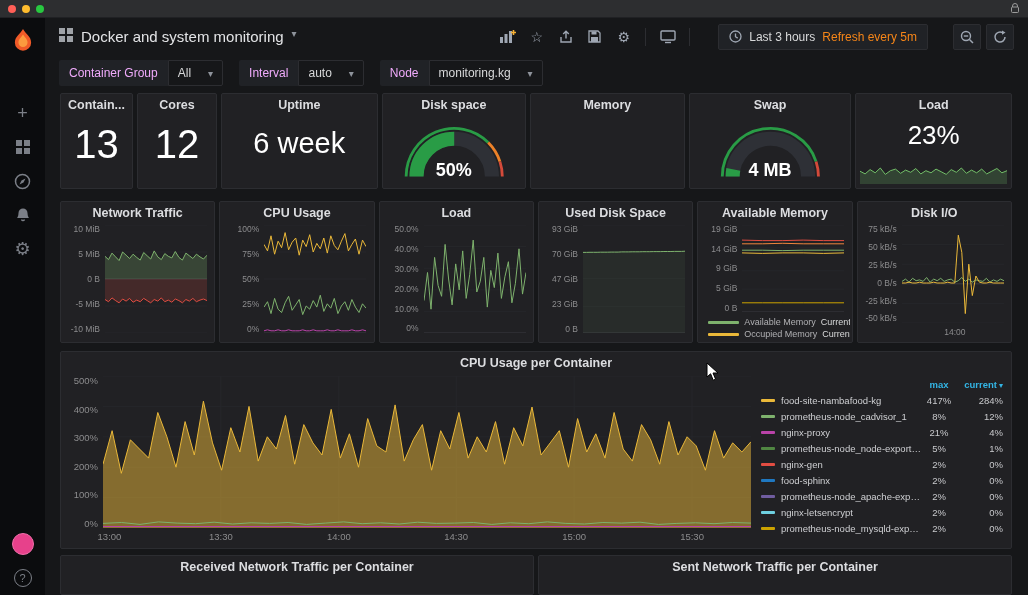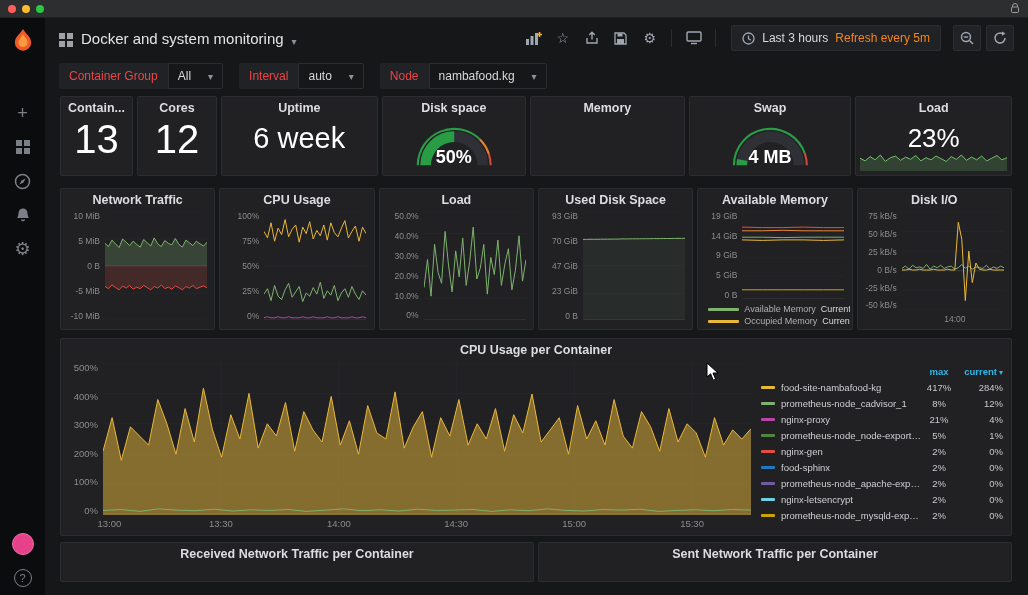--- a/index.html
+++ b/index.html
@@ -20,44 +20,44 @@
   .logo{width:26px;height:26px;margin:4px 0 42px}
   .side-btn{width:45px;height:34px;display:flex;align-items:center;justify-content:center;color:#7b7f87;cursor:pointer;font-size:18px}
   .side-bottom{margin-top:auto;display:flex;flex-direction:column;align-items:center;gap:14px}
   .avatar{width:22px;height:22px;border-radius:50%;background:#e7418b;border:1px solid #f06ea9;cursor:pointer}
   .help-circle{width:18px;height:18px;border-radius:50%;border:1.5px solid #7b7f87;color:#7b7f87;font-size:11px;display:flex;align-items:center;justify-content:center;cursor:pointer}
 
   .main{flex:1;display:flex;flex-direction:column;overflow:hidden}
 
   
   .navbar{height:40px;display:flex;align-items:center;padding:0 14px;gap:8px}
-  .nav-left{display:flex;align-items:flex-end;gap:8px;flex:1;min-width:0}
+  .nav-left{display:flex;align-items:flex-start;gap:8px;flex:1;min-width:0}
   .dash-title{font-size:15px;font-weight:500;color:#e3e4e6;white-space:nowrap;cursor:pointer}
   .caret{color:#8e939b;font-size:10px;cursor:pointer}
   .nav-right{display:flex;align-items:center;gap:2px}
   .icon-btn{width:27px;height:24px;display:flex;align-items:center;justify-content:center;color:#9fa7b3;cursor:pointer;font-size:14px}
   .divider{width:1px;height:18px;background:#2c2d31;margin:0 6px}
-  .timebtn{display:flex;align-items:center;gap:7px;height:26px;padding:0 10px;background:#202226;border:1px solid #2c2d31;border-radius:2px;margin:0 7px;cursor:pointer}
+  .timebtn{display:flex;align-items:center;gap:7px;height:26px;padding:0 10px;background:#202226;border:1px solid #2c2d31;border-radius:2px;margin:0 20px;cursor:pointer}
   .time-range{font-size:12px;color:#d8d9da;white-space:nowrap}
   .refresh-label{font-size:12px;color:#f58518;white-space:nowrap}
   .sq-btn{width:28px;height:26px;background:#202226;border:1px solid #2c2d31;border-radius:2px;display:flex;align-items:center;justify-content:center;color:#9fa7b3;cursor:pointer;margin-left:3px}
 
   
   .filters{display:flex;align-items:center;gap:16px;padding:5px 14px 5px}
   .filter{display:flex;align-items:stretch;height:26px;font-size:12px;cursor:pointer}
-  .f-label{background:#202226;color:#ef4444;display:flex;align-items:center;padding:0 10px;border-radius:2px 0 0 2px;white-space:nowrap}
+  .f-label{background:#202226;color:#f0abfc;display:flex;align-items:center;padding:0 10px;border-radius:2px 0 0 2px;white-space:nowrap}
   .f-value{background:#161719;border:1px solid #2c2d31;color:#d8d9da;display:flex;align-items:center;gap:17px;padding:0 9px;border-radius:0 2px 2px 0;white-space:nowrap}
 
   
   .dash{padding:2px 16px 0 15px;flex:1}
   .row{display:flex;gap:4px}
   .panel{background:#212124;border:1px solid #2c2d31;border-radius:2px;position:relative;overflow:hidden}
   .ptitle{height:22px;line-height:22px;text-align:center;font-size:12.5px;font-weight:600;color:#dcdde0;white-space:nowrap;overflow:hidden;text-overflow:ellipsis;cursor:pointer;padding:0 4px}
 
-  .row1{height:80px}
+  .row1{height:96px}
   .p-contain{flex:0 0 73px}.p-cores{flex:0 0 80px}
   .p-uptime{flex:1.52}.p-diskg{flex:1.40}.p-memg{flex:1.50}.p-swapg{flex:1.58}.p-load{flex:1.52}
   .bigval{position:absolute;left:0;right:0;top:50%;transform:translateY(-42%);text-align:center;font-size:40px;color:#fff}
   .medval{position:absolute;left:0;right:0;top:50%;transform:translateY(-42%);text-align:center;font-size:29px;color:#fff}
   .gauge{position:absolute;left:10px;right:10px;top:24px;bottom:4px}
   .gauge svg{position:absolute;inset:0;width:100%;height:100%}
   .gval{position:absolute;left:0;right:0;bottom:3px;text-align:center;font-size:18px;font-weight:700;color:#fff}
   .loadval{position:absolute;left:0;right:0;top:26px;text-align:center;font-size:26px;color:#fff}
   .spark{position:absolute;left:4px;right:4px;bottom:4px;height:40px}
 
@@ -242,21 +242,21 @@
       <div class="filter">
         <span class="f-label">Interval</span>
         <span class="f-value">
             <span>auto</span>
             <span class="caret">▾</span>
           </span>
       </div>
       <div class="filter">
         <span class="f-label">Node</span>
         <span class="f-value">
-            <span>nambafood.kg</span>
+            <span>monitoring.kg</span>
             <span class="caret">▾</span>
           </span>
       </div>
     </div>
 
     <div class="dash">
 
       <section class="row row1">
         <div class="panel p-contain">
           <div class="ptitle">Contain...</div>

